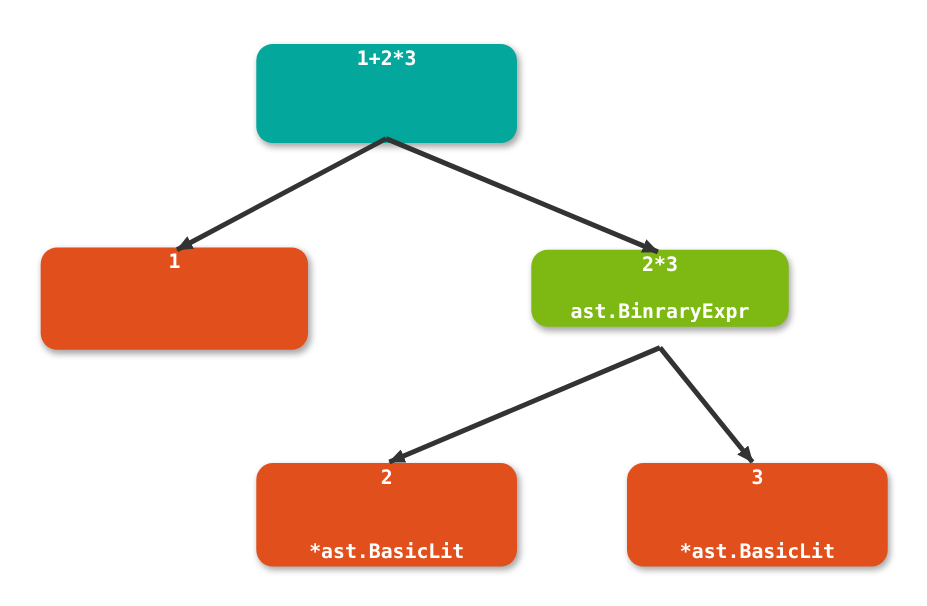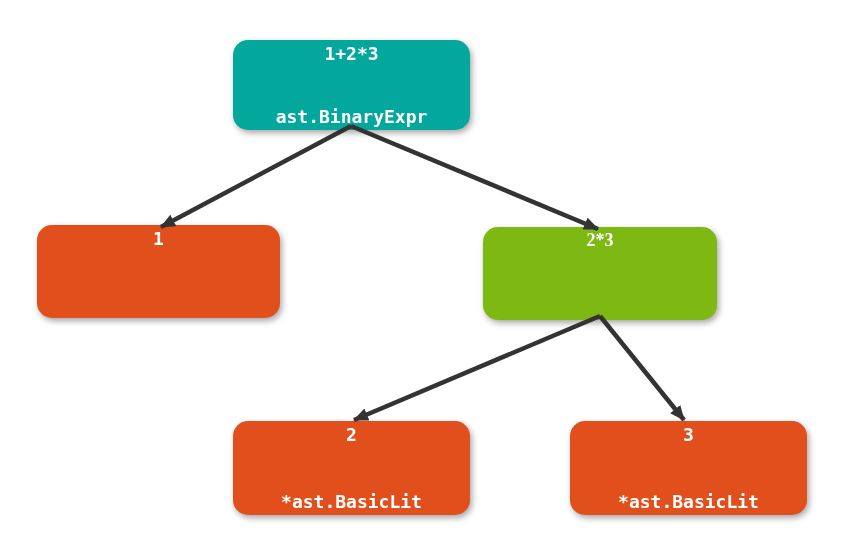--- a/index.html
+++ b/index.html
@@ -35,21 +35,21 @@
     color: #ffffff;
     font-size: 18px;
     font-weight: bold;
     line-height: 27px;
     text-align: center;
     box-shadow: 2px 3px 6px rgba(0,0,0,0.35);
     white-space: pre;
   }
   .node-root { left: 233px; top: 40px;  width: 237px; height: 90px; }
   .node-lit1 { left: 37px;  top: 225px; width: 243px; height: 93px; }
-  .node-mul  { left: 483px; top: 227px; width: 234px; height: 93px; font-family: Liberation Serif, serif; }
+  .node-mul  { left: 483px; top: 227px; width: 234px; height: 70px; }
   .node-lit2 { left: 233px; top: 421px; width: 237px; height: 94px; }
   .node-lit3 { left: 570px; top: 421px; width: 237px; height: 94px; }
 </style>
 </head>
 <body>
 
 <div class="canvas">
 
   <svg class="edges-layer" viewBox="0 0 843 551" xmlns="http://www.w3.org/2000/svg">
     <defs>
@@ -59,29 +59,29 @@
     </defs>
 
   <line x1="351" y1="126" x2="161" y2="227" stroke="#333333" stroke-width="4.5" marker-end="url(#arrowhead)"></line>
       <line x1="351" y1="126" x2="598" y2="229" stroke="#333333" stroke-width="4.5" marker-end="url(#arrowhead)"></line>
       <line x1="600" y1="316" x2="354" y2="420" stroke="#333333" stroke-width="4.5" marker-end="url(#arrowhead)"></line>
       <line x1="600" y1="316" x2="684" y2="420" stroke="#333333" stroke-width="4.5" marker-end="url(#arrowhead)"></line>
     </svg>
 
   <div class="node node-root" style="background-color: rgb(3, 167, 155);">
     <div>1+2*3</div>
-    <div>ast.BinaryExpr</div>
   </div>
 
   <div class="node node-lit1" style="background-color: rgb(225, 80, 28);">
     <div>1</div>
   </div>
 
   <div class="node node-mul" style="background-color: rgb(125, 185, 18);">
     <div>2*3</div>
+    <div>ast.BinraryExpr</div>
   </div>
 
   <div class="node node-lit2" style="background-color: rgb(225, 80, 28);">
     <div>2</div>
     <div>*ast.BasicLit</div>
   </div>
 
   <div class="node node-lit3" style="background-color: rgb(225, 80, 28);">
     <div>3</div>
     <div>*ast.BasicLit</div>

